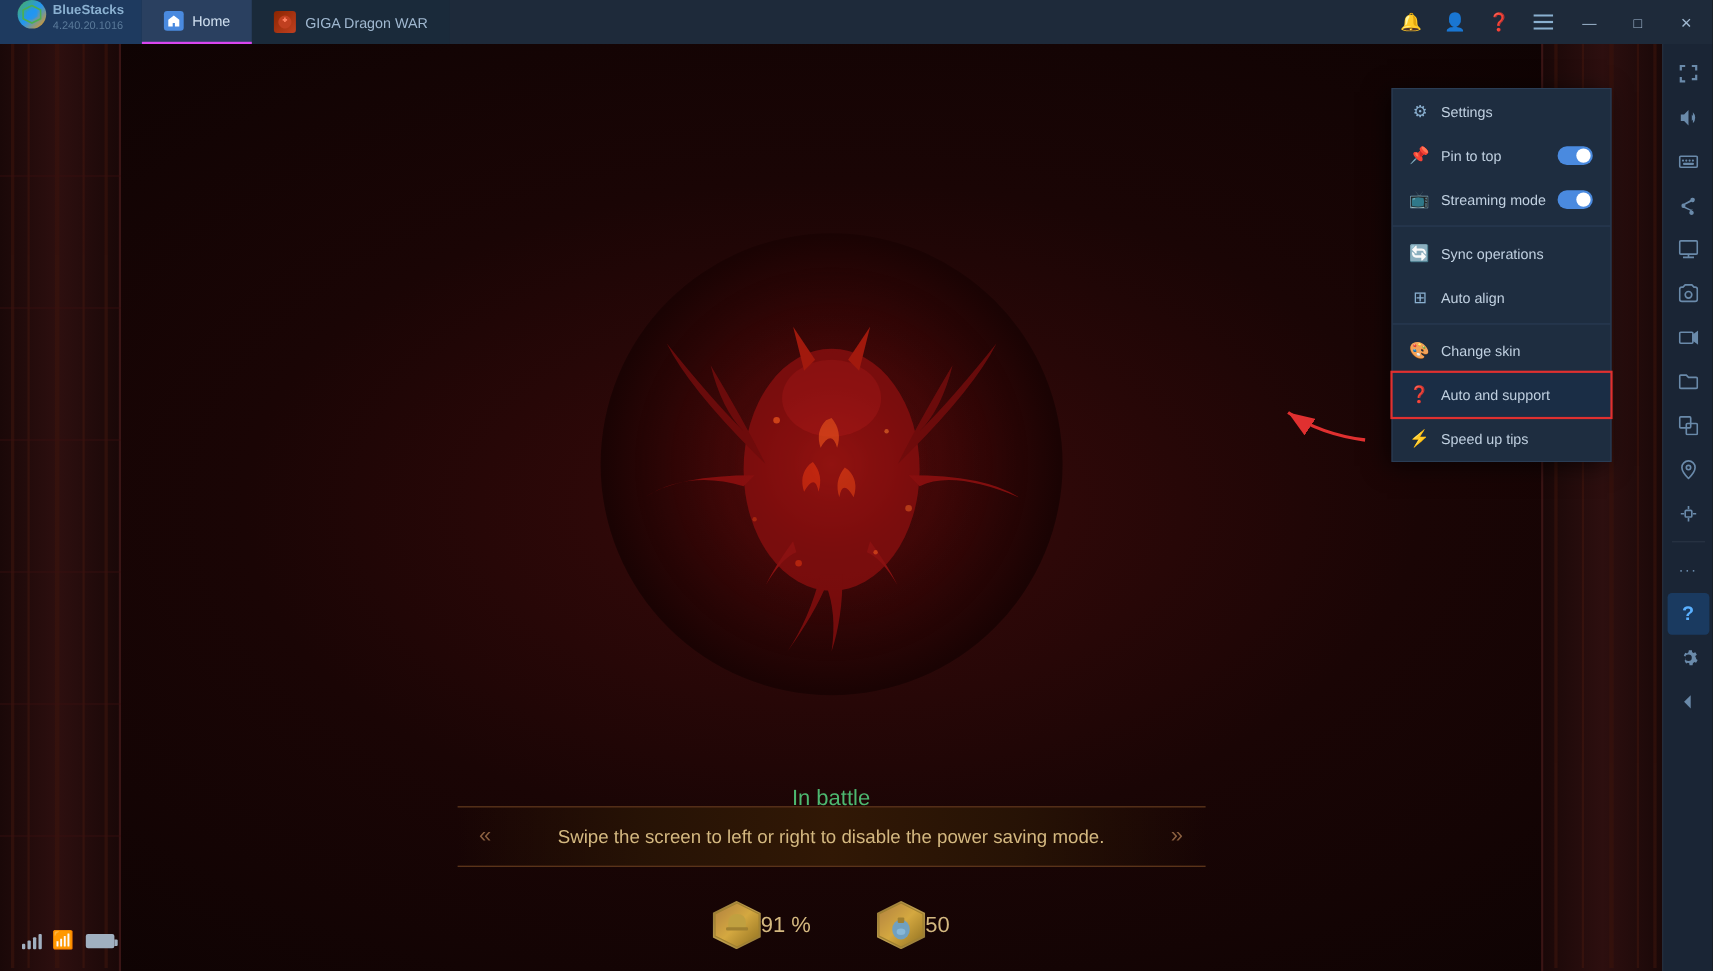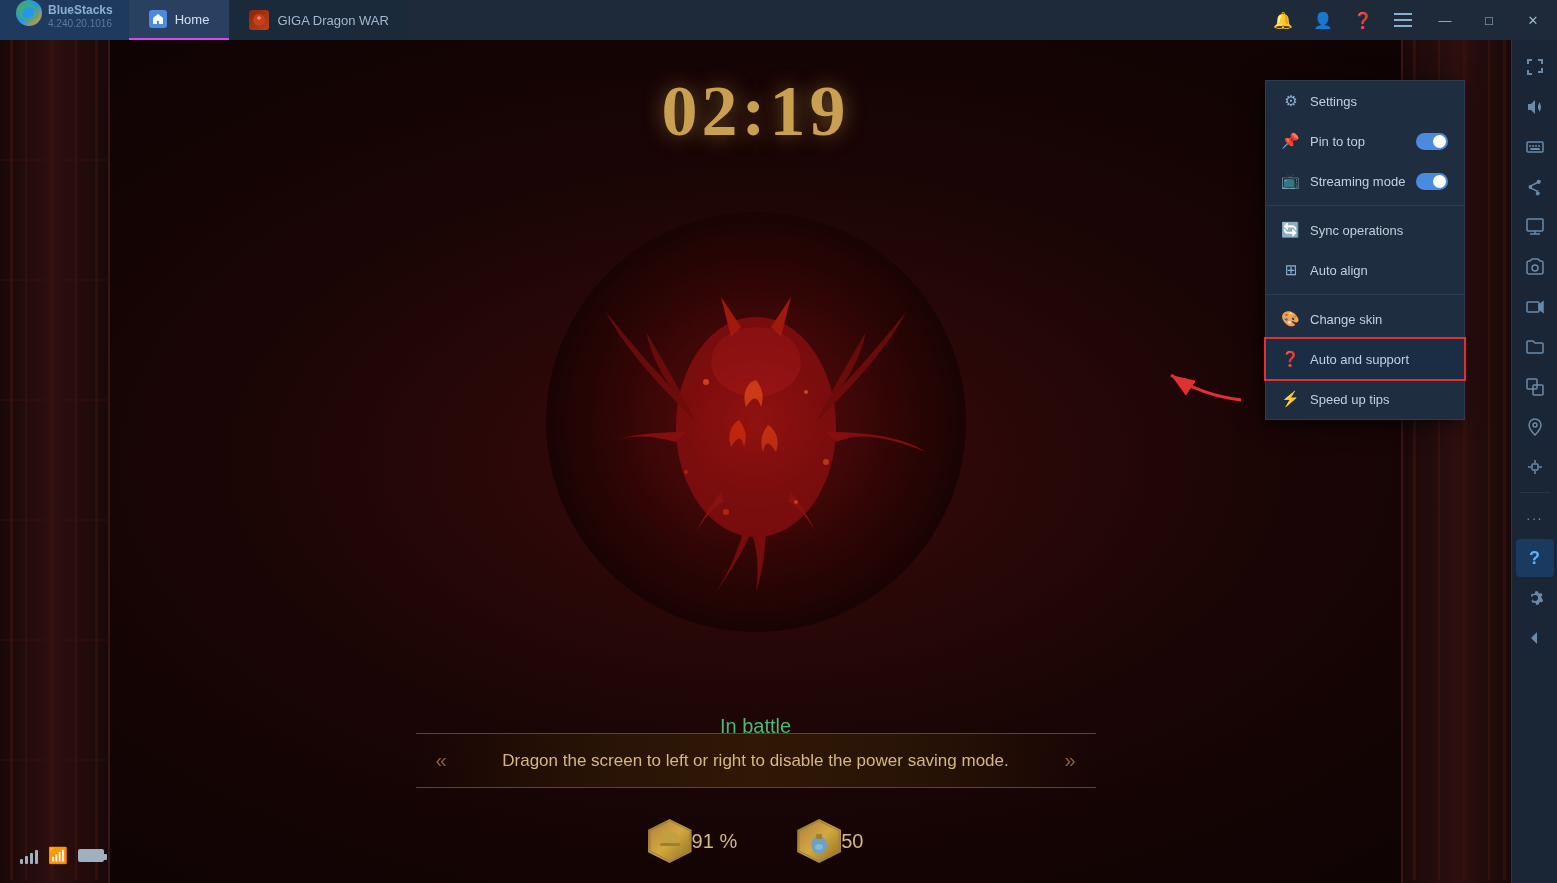--- a/index.html
+++ b/index.html
@@ -277,21 +277,20 @@
       <div class="wood-panel-right">
         <svg width="110" height="840" style="position:absolute;top:0;left:0;opacity:0.3">
           <rect x="10" y="0" width="3" height="840" fill="#5a2010"></rect>
           <rect x="35" y="0" width="2" height="840" fill="#5a2010"></rect>
           <rect x="60" y="0" width="4" height="840" fill="#4a1a0a"></rect>
           <rect x="85" y="0" width="2" height="840" fill="#5a2010"></rect>
           <rect x="100" y="0" width="3" height="840" fill="#5a2010"></rect>
         </svg>
       </div>
 
-      <div class="game-timer">02:19</div>
 
       <div class="dragon-logo">
         <div class="dragon-circle">
           <svg class="dragon-svg" viewBox="0 0 380 380" xmlns="http://www.w3.org/2000/svg">
 
             <defs>
               <radialGradient id="dragonGlow" cx="50%" cy="50%" r="50%">
                 <stop offset="0%" stop-color="#8b1010" stop-opacity="0.8"></stop>
                 <stop offset="40%" stop-color="#4a0808" stop-opacity="0.6"></stop>
                 <stop offset="100%" stop-color="#1a0303" stop-opacity="0"></stop>
@@ -337,21 +336,21 @@
             <circle cx="120" cy="240" r="2" fill="#ff5015" opacity="0.4"></circle>
             <circle cx="260" cy="230" r="3" fill="#ff7025" opacity="0.5"></circle>
           </svg>
         </div>
       </div>
 
       <div class="in-battle-text">In battle</div>
 
       <div class="swipe-banner">
         <span class="swipe-arrow left">«</span>
-        <span class="swipe-text">Dragon the screen to left or right to disable the power saving mode.</span>
+        <span class="swipe-text">Swipe the screen to left or right to disable the power saving mode.</span>
         <span class="swipe-arrow right">»</span>
       </div>
 
       <div class="game-stats">
         <div class="stat-item">
           <div class="stat-icon">
             <svg width="44" height="44" viewBox="0 0 44 44">
               <polygon points="22,2 42,12 42,32 22,42 2,32 2,12" fill="url(#hexGrad1)" stroke="#a08030" stroke-width="1"></polygon>
               <defs>
                 <linearGradient id="hexGrad1" x1="0%" y1="0%" x2="100%" y2="100%">

